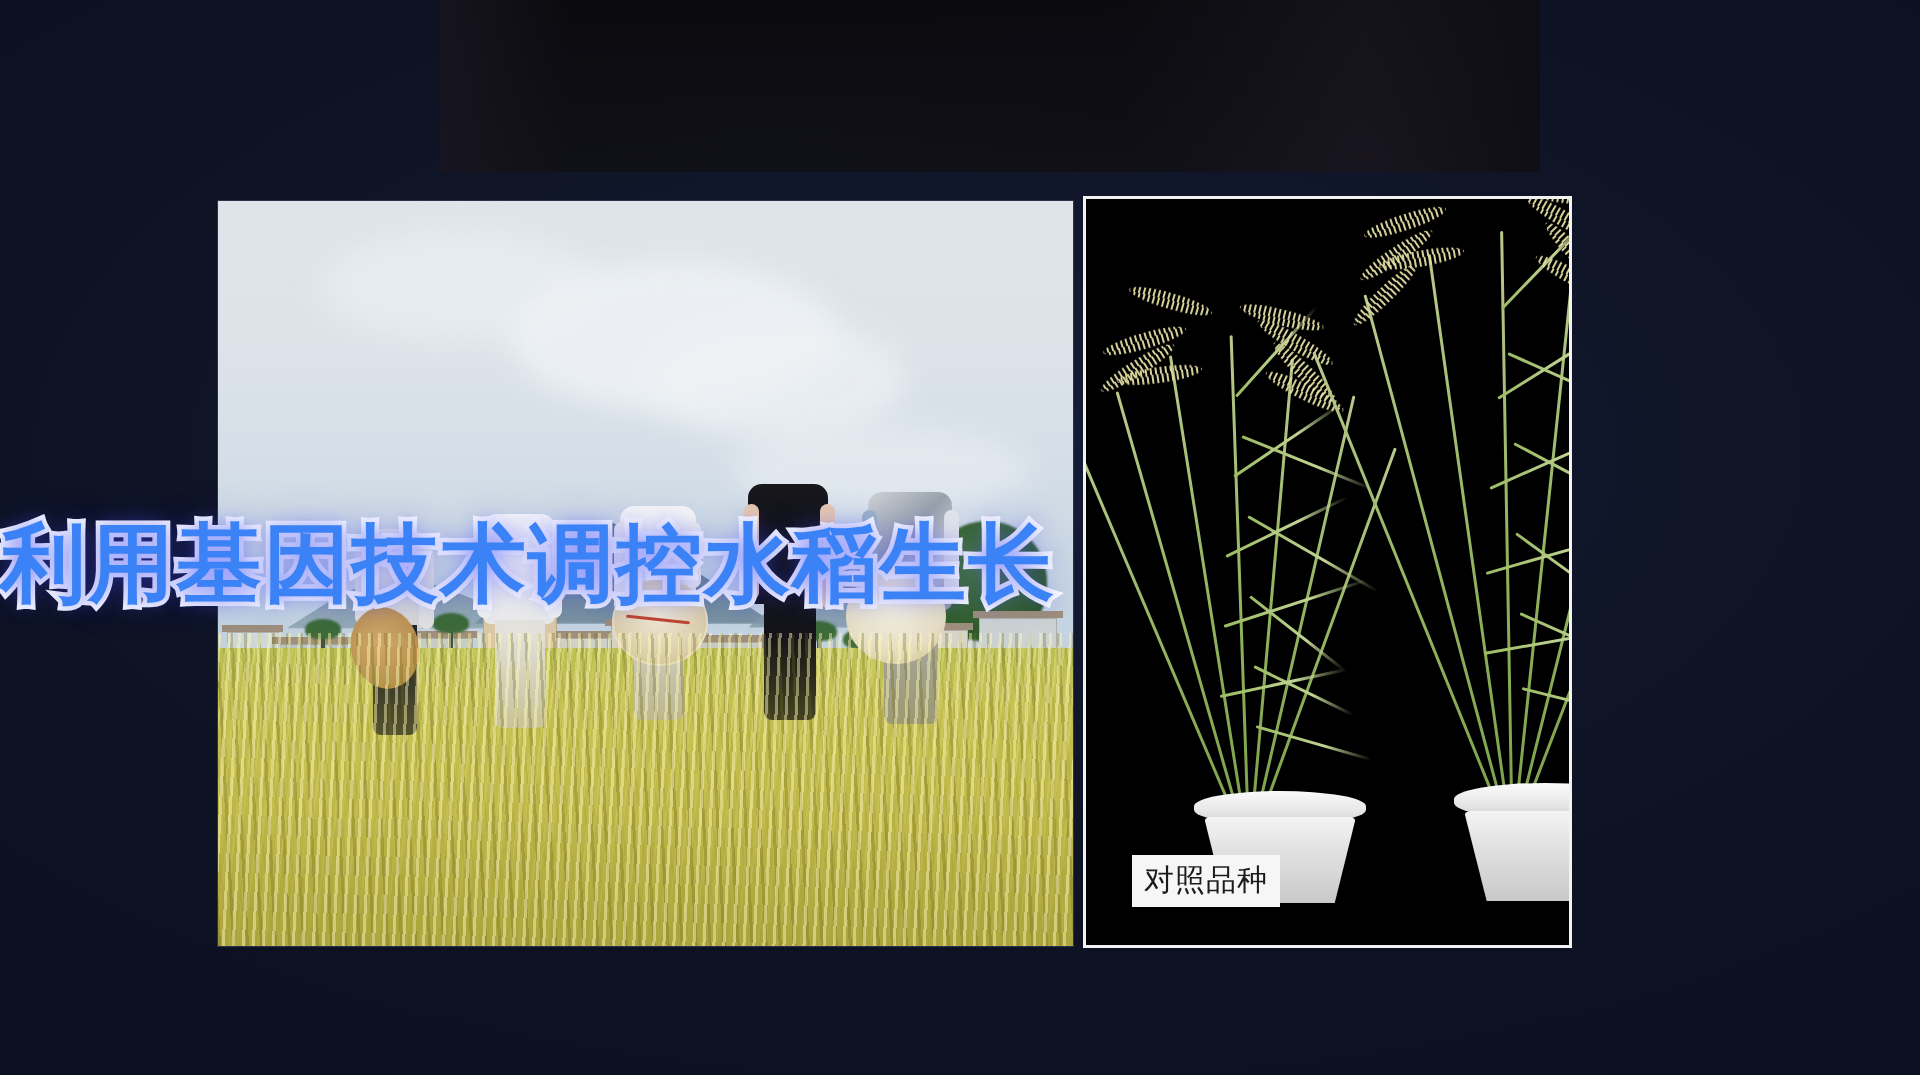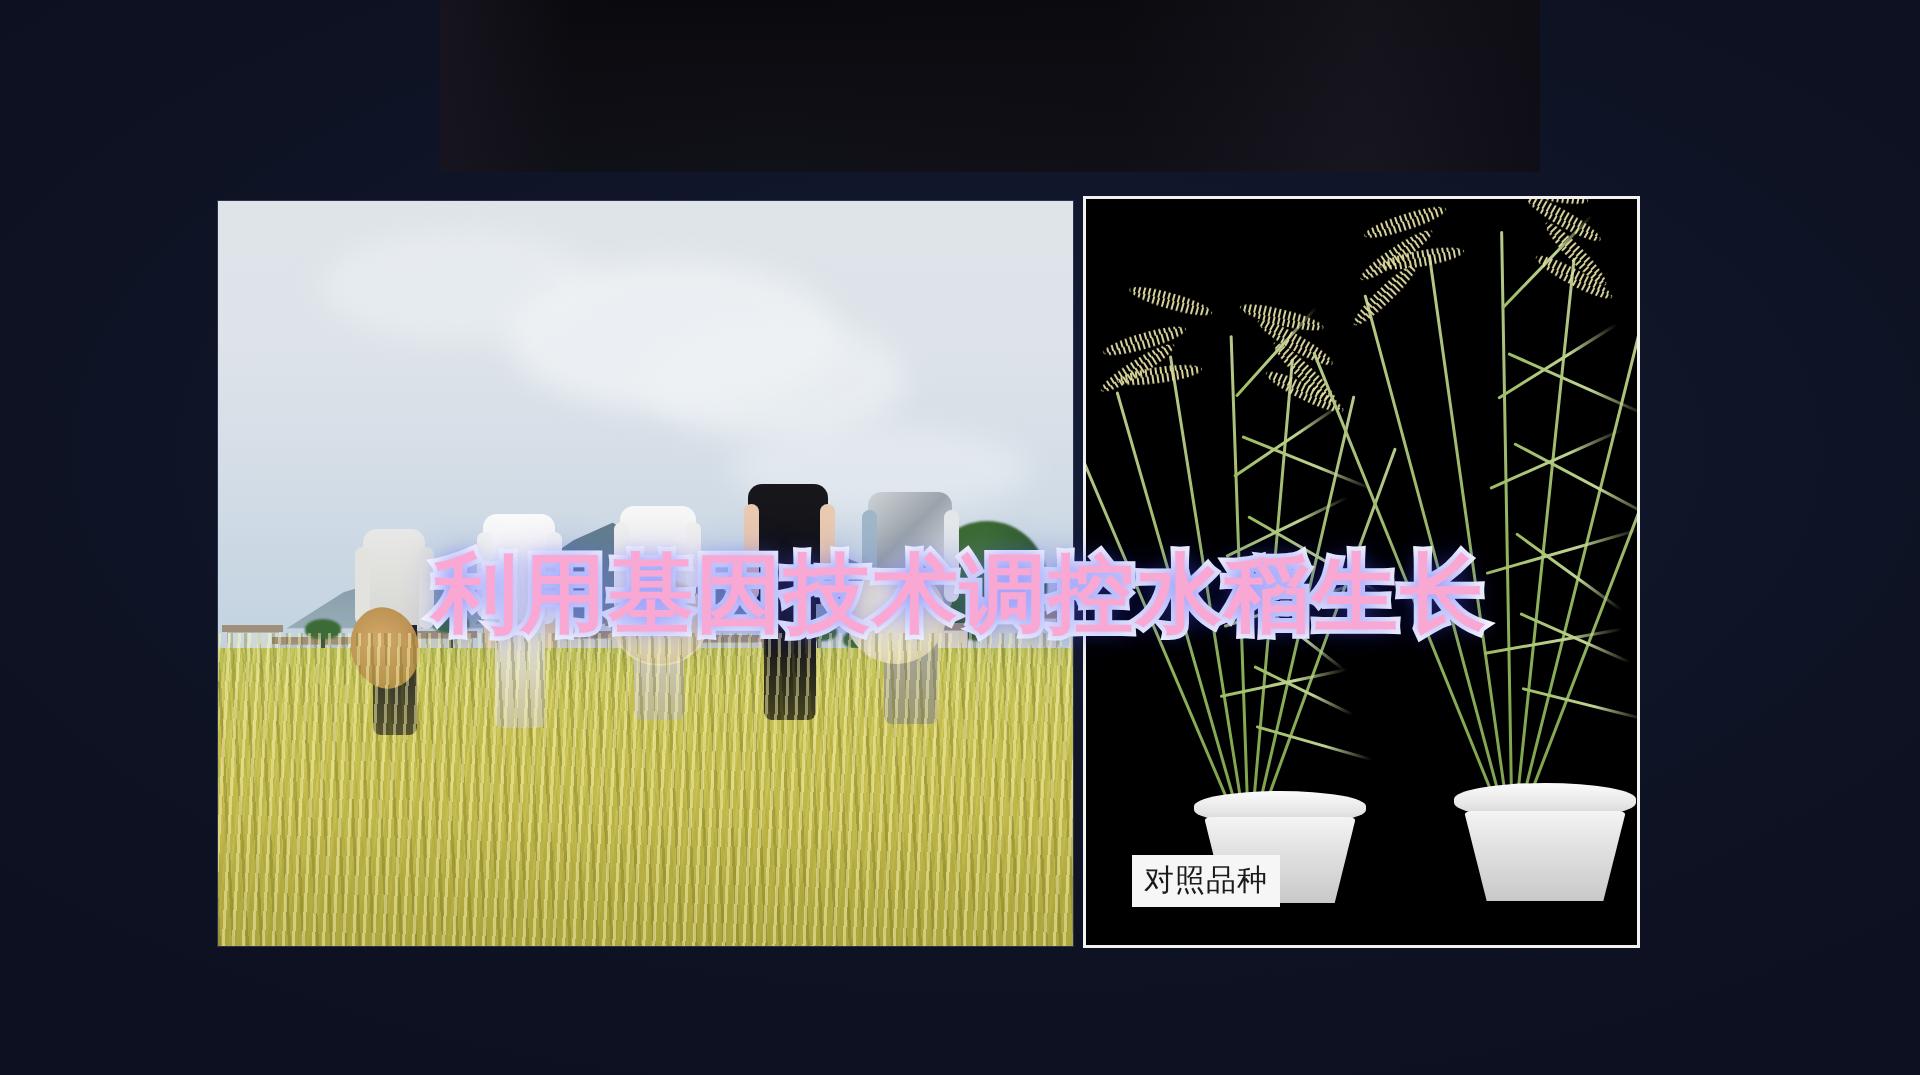--- a/index.html
+++ b/index.html
@@ -67,21 +67,21 @@
   #photo-field {
     left: 217px;
     top: 200px;
     width: 855px;
     height: 745px;
     border: 1px solid #2a3350;
   }
   #photo-pots {
     left: 1083px;
     top: 196px;
-    width: 557px;
+    width: 489px;
     height: 752px;
     border: 3px solid #f2f2f2;
     box-sizing: border-box;
   }
   
   .sky {
     position: absolute;
     left: 0; top: 0; right: 0;
     height: 63%;
     background: linear-gradient(180deg, #dfe4e9 0%, #dde3e9 30%, #d5dee7 55%, #c9d7e3 78%, #c2d2e0 100%);
@@ -269,26 +269,26 @@
     padding: 10px 12px 12px 12px;
     white-space: nowrap;
     letter-spacing: 1px;
     font-family: "Liberation Sans", "DejaVu Sans", sans-serif;
   }
   
   .subtitle {
     position: absolute;
     left: 0;
     right: 0;
-    top: 536px;
-    text-align: center;
+    top: 506px;
+    text-align: left;
     font-size: 86px;
     font-weight: 700;
     letter-spacing: 2px;
-    color: #f9a8d4;
+    color: #3b82f6;
     white-space: nowrap;
     -webkit-text-stroke: 9px #ffffff;
     paint-order: stroke fill;
     text-shadow:
       0 0 18px rgba(70,80,255,.55),
       0 0 40px rgba(40,50,220,.30);
   }
 </style>
 </head>
 <body>

